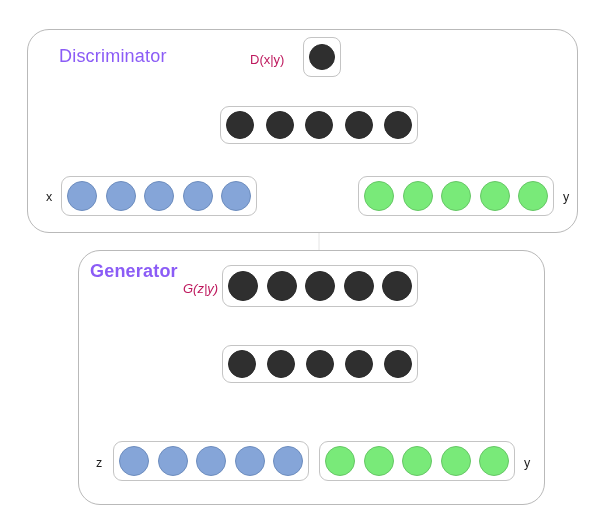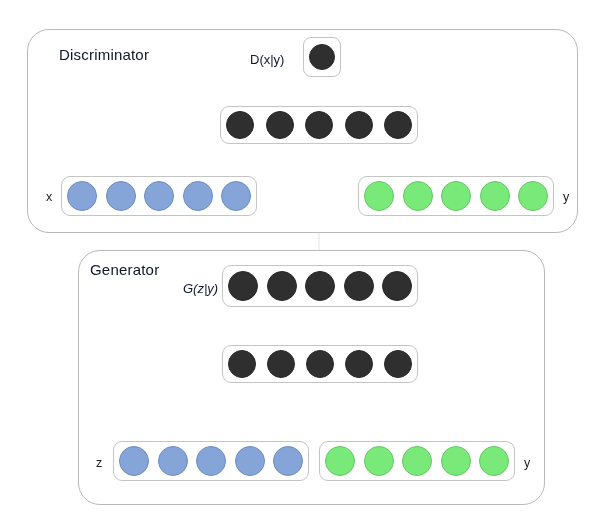--- a/index.html
+++ b/index.html
@@ -14,23 +14,23 @@
 
   .panel{
     position:absolute;
     border:1px solid #b9b9b9;
     border-radius:22px;
     background:#ffffff;
     box-sizing:border-box;
   }
   .panel-title{
     position:absolute;
-    font-size:15px;
+    font-size:18px;
     letter-spacing:.2px;
-    color:#0f172a;
+    color:#8b5cf6;
     white-space:nowrap;
   }
   .node-group{
     position:absolute;
     border:1px solid #c4c4c4;
     border-radius:9px;
     background:#ffffff;
     box-sizing:border-box;
     display:flex;
     align-items:center;
@@ -47,21 +47,21 @@
 
   .side-label{
     position:absolute;
     font-size:12.5px;
     color:#1c1c1c;
     white-space:nowrap;
   }
   .out-label{
     position:absolute;
     font-size:13px;
-    color:#0f172a;
+    color:#be185d;
     white-space:nowrap;
   }
   .single-box{
     position:absolute;
     border:1px solid #c4c4c4;
     border-radius:8px;
     background:#ffffff;
     box-sizing:border-box;
     display:flex;align-items:center;justify-content:center;
   }
@@ -131,21 +131,21 @@
     <div class="node green" style="width:30px;height:30px;"></div>
     <div class="node green" style="width:30px;height:30px;"></div>
     <div class="node green" style="width:30px;height:30px;"></div>
   </div>
 
   <div class="side-label" style="left:563px;top:190px;">y</div>
 
   <div class="panel" style="left:78px;top:250px;width:467px;height:255px;">
   </div>
 
-  <div class="panel-title" style="left:90px;top:261px;">Generator</div>
+  <div class="panel-title" style="left:90px;top:261px;font-weight:bold;">Generator</div>
 
   <div class="out-label" style="left:183px;top:281px;font-style:italic;">G(z|y)</div>
 
   <div class="node-group" style="left:222px;top:265px;width:196px;height:42px;">
     <div class="node dark" style="width:30px;height:30px;"></div>
     <div class="node dark" style="width:30px;height:30px;"></div>
     <div class="node dark" style="width:30px;height:30px;"></div>
     <div class="node dark" style="width:30px;height:30px;"></div>
     <div class="node dark" style="width:30px;height:30px;"></div>
   </div>

